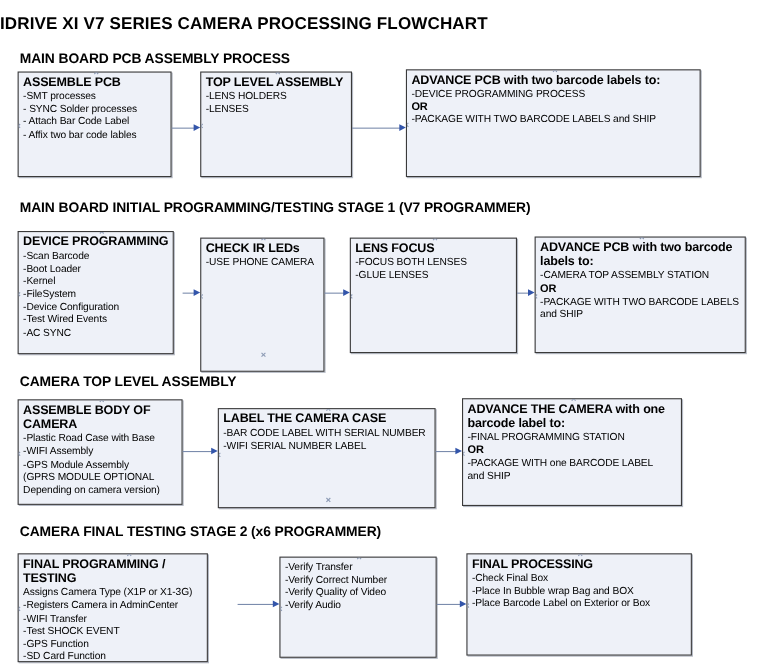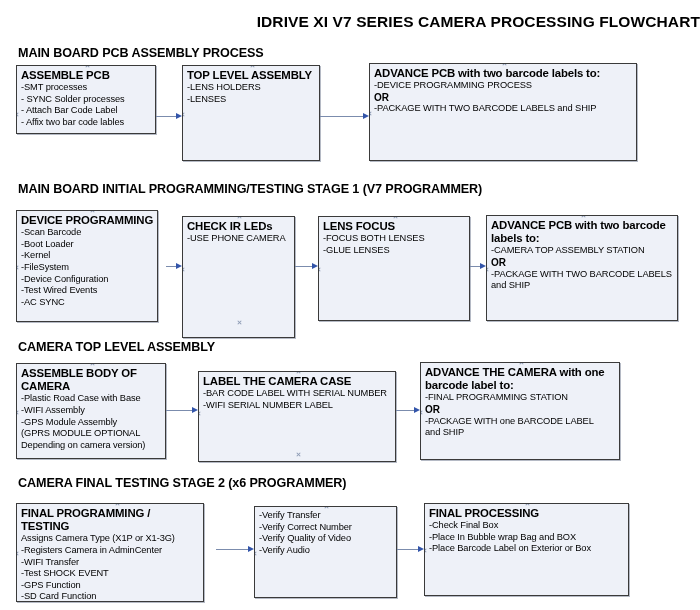--- a/index.html
+++ b/index.html
@@ -16,21 +16,21 @@
   }
   #canvas {
     position: absolute;
     left: 0; top: 0;
     width: 700px; height: 610px;
   }
   .chart-title {
     position: absolute;
     left: 0; top: 13px;
     width: 700px;
-    text-align: right;
+    text-align: left;
     font-size: 15.5px;
     font-weight: bold;
     letter-spacing: 0.1px;
   }
   .section-title {
     position: absolute;
     font-size: 12.6px;
     font-weight: bold;
     white-space: nowrap;
     letter-spacing: -0.1px;
@@ -92,21 +92,21 @@
   .arrowhead.dbl {
     box-shadow: -3px 0 0 -3px #3355aa;
   }
 </style>
 </head>
 <body>
 
 <div id="canvas">
   <div class="chart-title">IDRIVE XI V7 SERIES CAMERA PROCESSING FLOWCHART</div>
 <div class="section-title" style="left: 18px; top: 46px;">MAIN BOARD PCB ASSEMBLY PROCESS</div>
-    <div class="node" style="left: 16px; top: 65px; width: 140px; height: 69px;">
+    <div class="node" style="left: 16px; top: 65px; width: 140px; height: 96px;">
       <div class="hd">ASSEMBLE PCB</div>
       <div class="ln">-SMT processes</div>
       <div class="ln">- SYNC Solder processes</div>
       <div class="ln">- Attach Bar Code Label</div>
       <div class="ln">- Affix two bar code lables</div>
       <div class="hdl" style="left: 67.5px; top: -3px;"></div>
       <div class="hdl" style="left: 67.5px; top: 94px;"></div>
       <div class="hdl" style="left: -3px; top: 45.5px;"></div>
       <div class="hdl" style="left: 138px; top: 45.5px;"></div>
     </div>
@@ -199,21 +199,21 @@
       <div class="ln">-FINAL PROGRAMMING STATION</div>
       <div class="ln b">OR</div>
       <div class="ln">-PACKAGE WITH one BARCODE LABEL</div>
       <div class="ln">and SHIP</div>
       <div class="hdl" style="left: 97.5px; top: -3px;"></div>
       <div class="hdl" style="left: 97.5px; top: 96px;"></div>
       <div class="hdl" style="left: -3px; top: 46.5px;"></div>
       <div class="hdl" style="left: 198px; top: 46.5px;"></div>
     </div>
     <div class="section-title" style="left: 18px; top: 476px;">CAMERA FINAL TESTING STAGE 2 (x6 PROGRAMMER)</div>
-    <div class="node" style="left: 16px; top: 503px; width: 188px; height: 99px;">
+    <div class="node" style="left: 16px; top: 503px; width: 173px; height: 99px;">
       <div class="hd">FINAL PROGRAMMING / TESTING</div>
       <div class="ln">Assigns Camera Type (X1P or X1-3G)</div>
       <div class="ln">-Registers Camera in AdminCenter</div>
       <div class="ln">-WIFI Transfer</div>
       <div class="ln">-Test SHOCK EVENT</div>
       <div class="ln">-GPS Function</div>
       <div class="ln">-SD Card Function</div>
       <div class="hdl" style="left: 97.5px; top: -3px;"></div>
       <div class="hdl" style="left: 97.5px; top: 97px;"></div>
       <div class="hdl" style="left: -3px; top: 47px;"></div>

